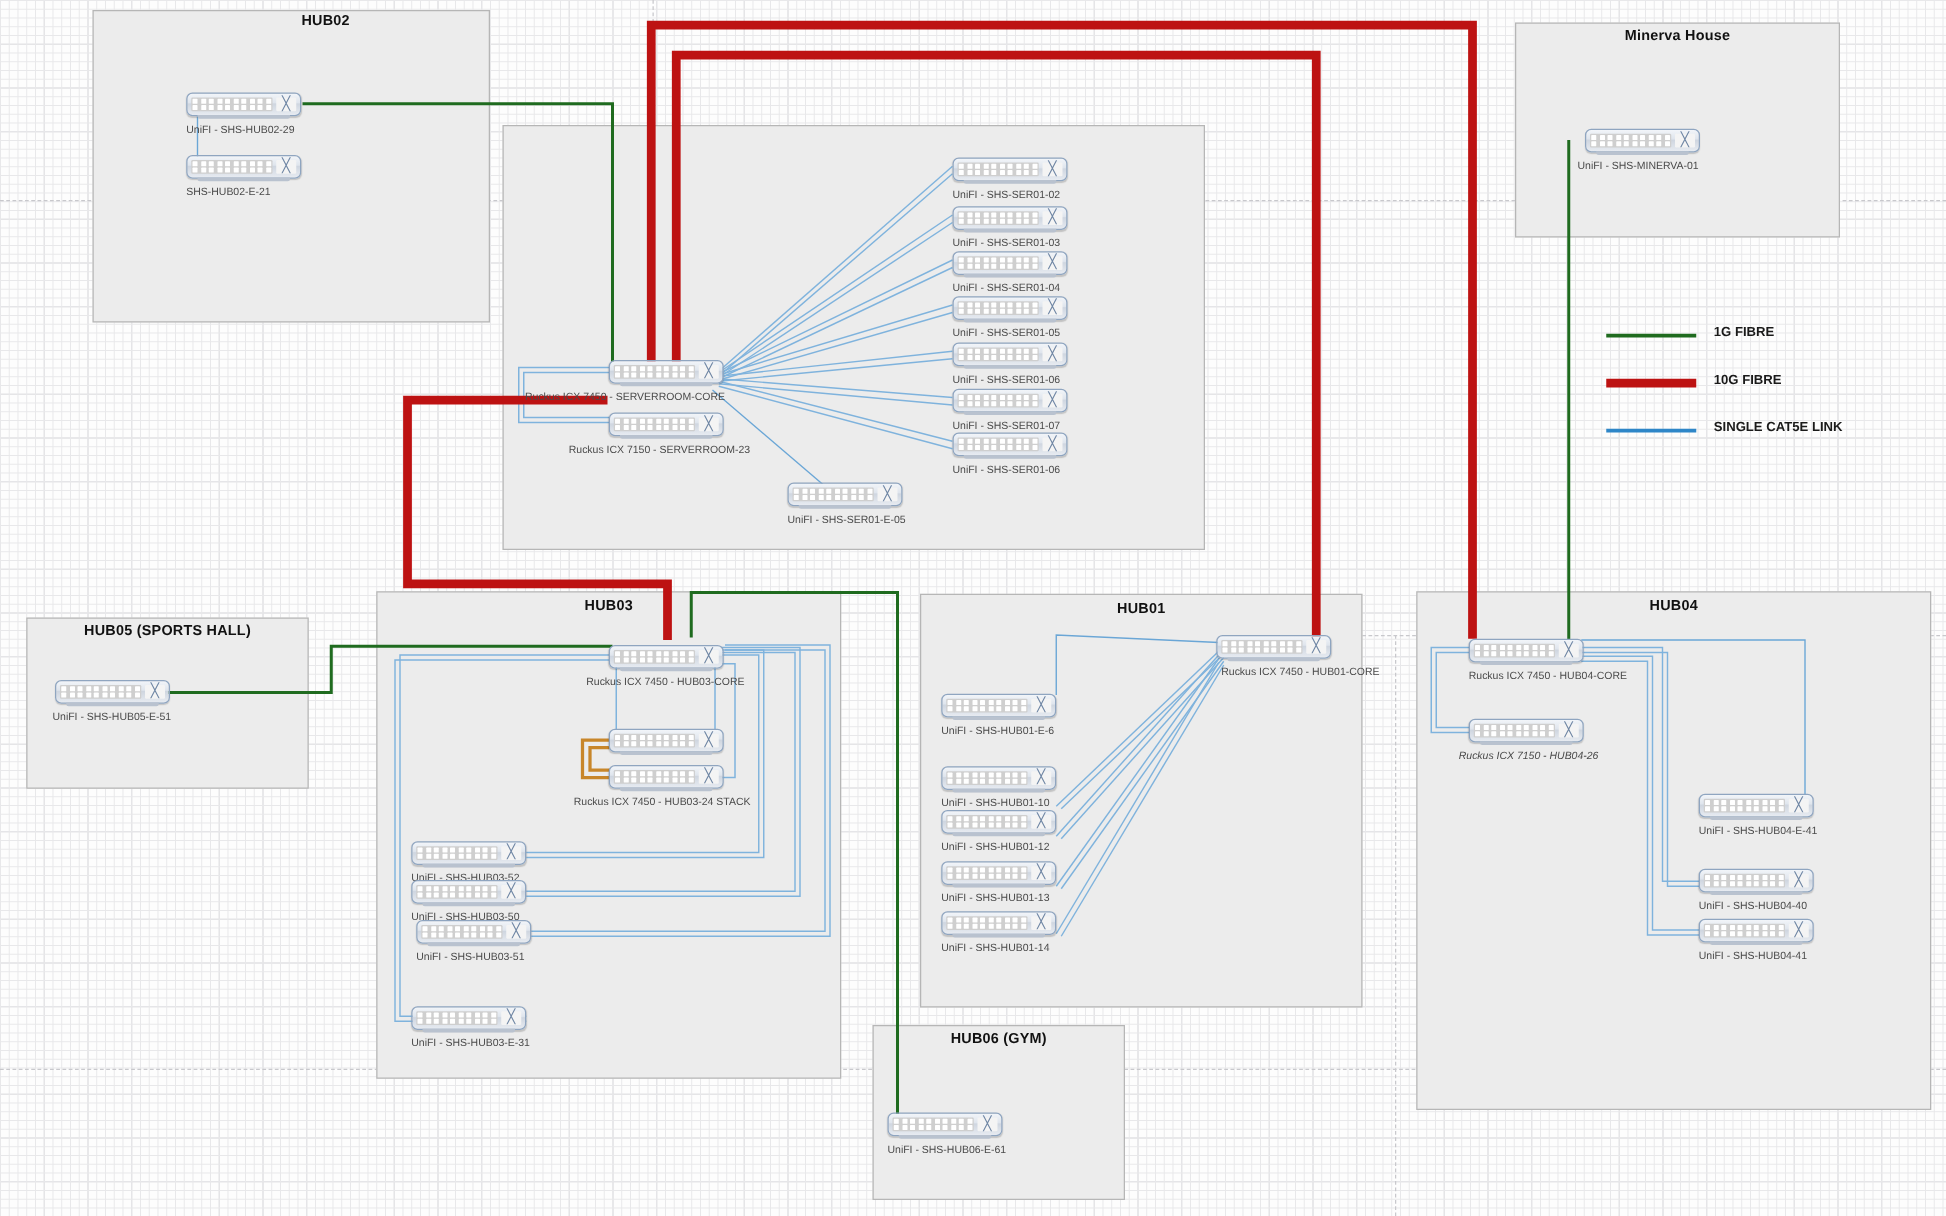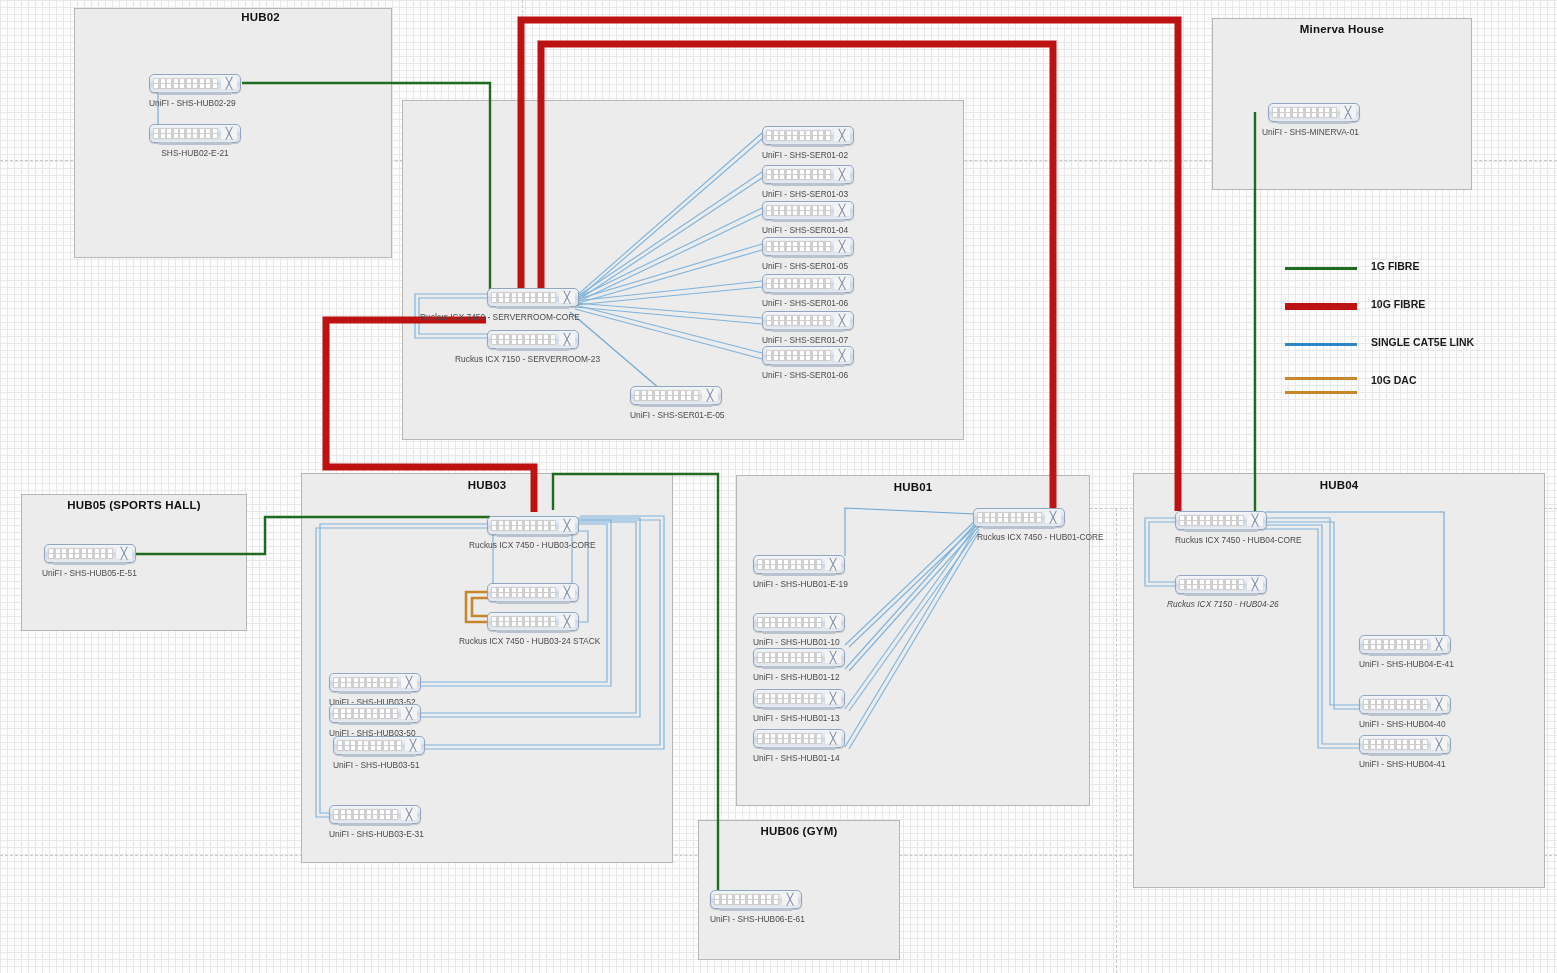--- a/index.html
+++ b/index.html
@@ -116,21 +116,21 @@
     border-radius:0 0 2px 2px;
   }
   .nlabel{
     margin-top:5px;
     font-size:8.4px;
     color:#4a4a4a;
     white-space:nowrap;
     text-align:left;
     letter-spacing:0;
   }
-  .nlabel.ctr{text-align:center;}
+  .nlabel.ctr{text-align:left;}
 
   
   #legend{position:absolute;z-index:8;}
   .lrow{position:relative;height:38px;}
   .lswatch{position:absolute;left:0;top:11px;width:72px;height:4px;}
   .lswatch.green{background:#1f6b1f;height:3px;top:12px;}
   .lswatch.red{background:#bd1212;height:7px;top:10px;}
   .lswatch.blue{background:#2e86c8;height:3px;top:12px;}
   .lswatch.dblue{top:8px;height:11px;background:transparent;
     border-top:3px solid #2e86c8;border-bottom:3px solid #2e86c8;}
@@ -1047,21 +1047,21 @@
             <i></i>
             <i></i>
             <i></i>
             <i></i>
             <i></i>
           </div>
       </div>
       <div class="xbox">╳</div>
       <div class="foot"></div>
     </div>
-    <div class="nlabel">UniFI - SHS-HUB01-E-19</div>
+    <div class="nlabel">UniFI - SHS-HUB01-E-6</div>
   </div>
 
   <div class="node" style="left:753px;top:613px;">
     <div class="sw">
       <div class="ports">
         <div class="prow">
             <i></i>
             <i></i>
             <i></i>
             <i></i>
@@ -1403,19 +1403,15 @@
       <div class="ltext">1G FIBRE</div>
     </div>
     <div class="lrow">
       <div class="lswatch red"></div>
       <div class="ltext">10G FIBRE</div>
     </div>
     <div class="lrow">
       <div class="lswatch blue"></div>
       <div class="ltext">SINGLE CAT5E LINK</div>
     </div>
-    <div class="lrow">
-      <div class="lswatch dac"></div>
-      <div class="ltext">10G DAC</div>
-    </div>
   </div>
 
 </div>
 
 </body></html>

